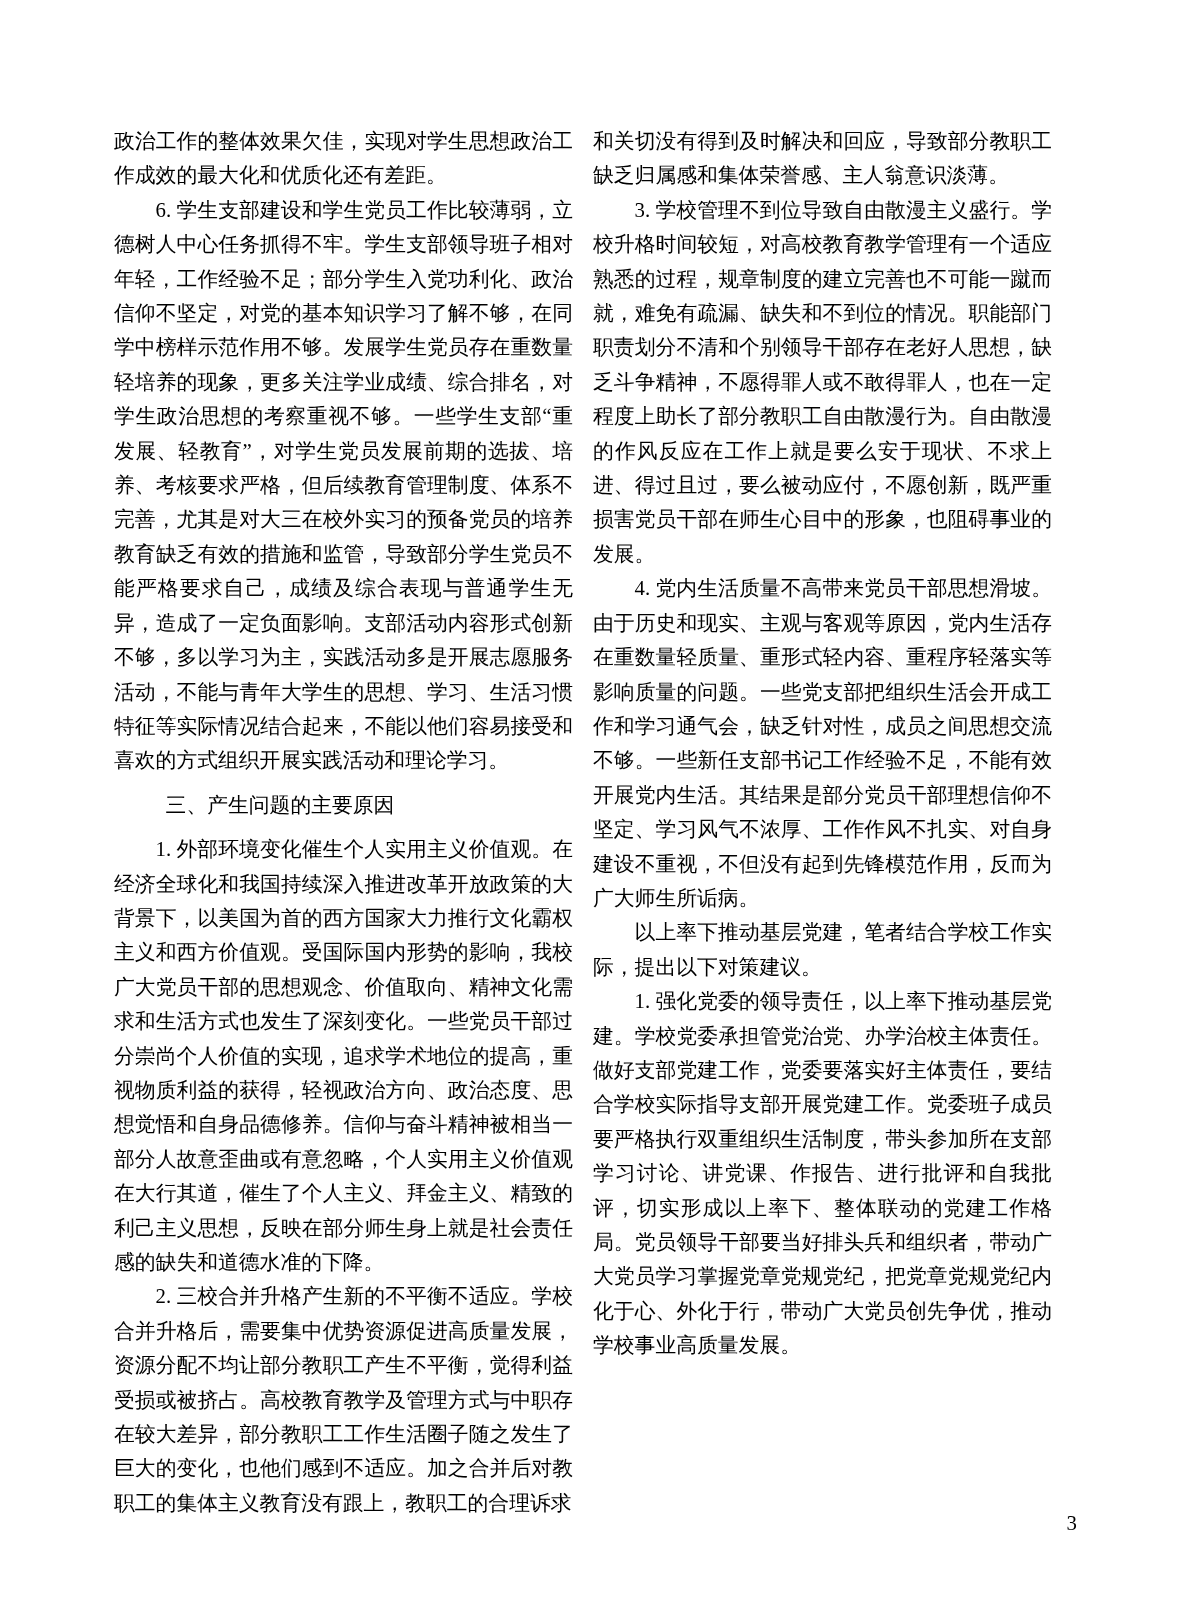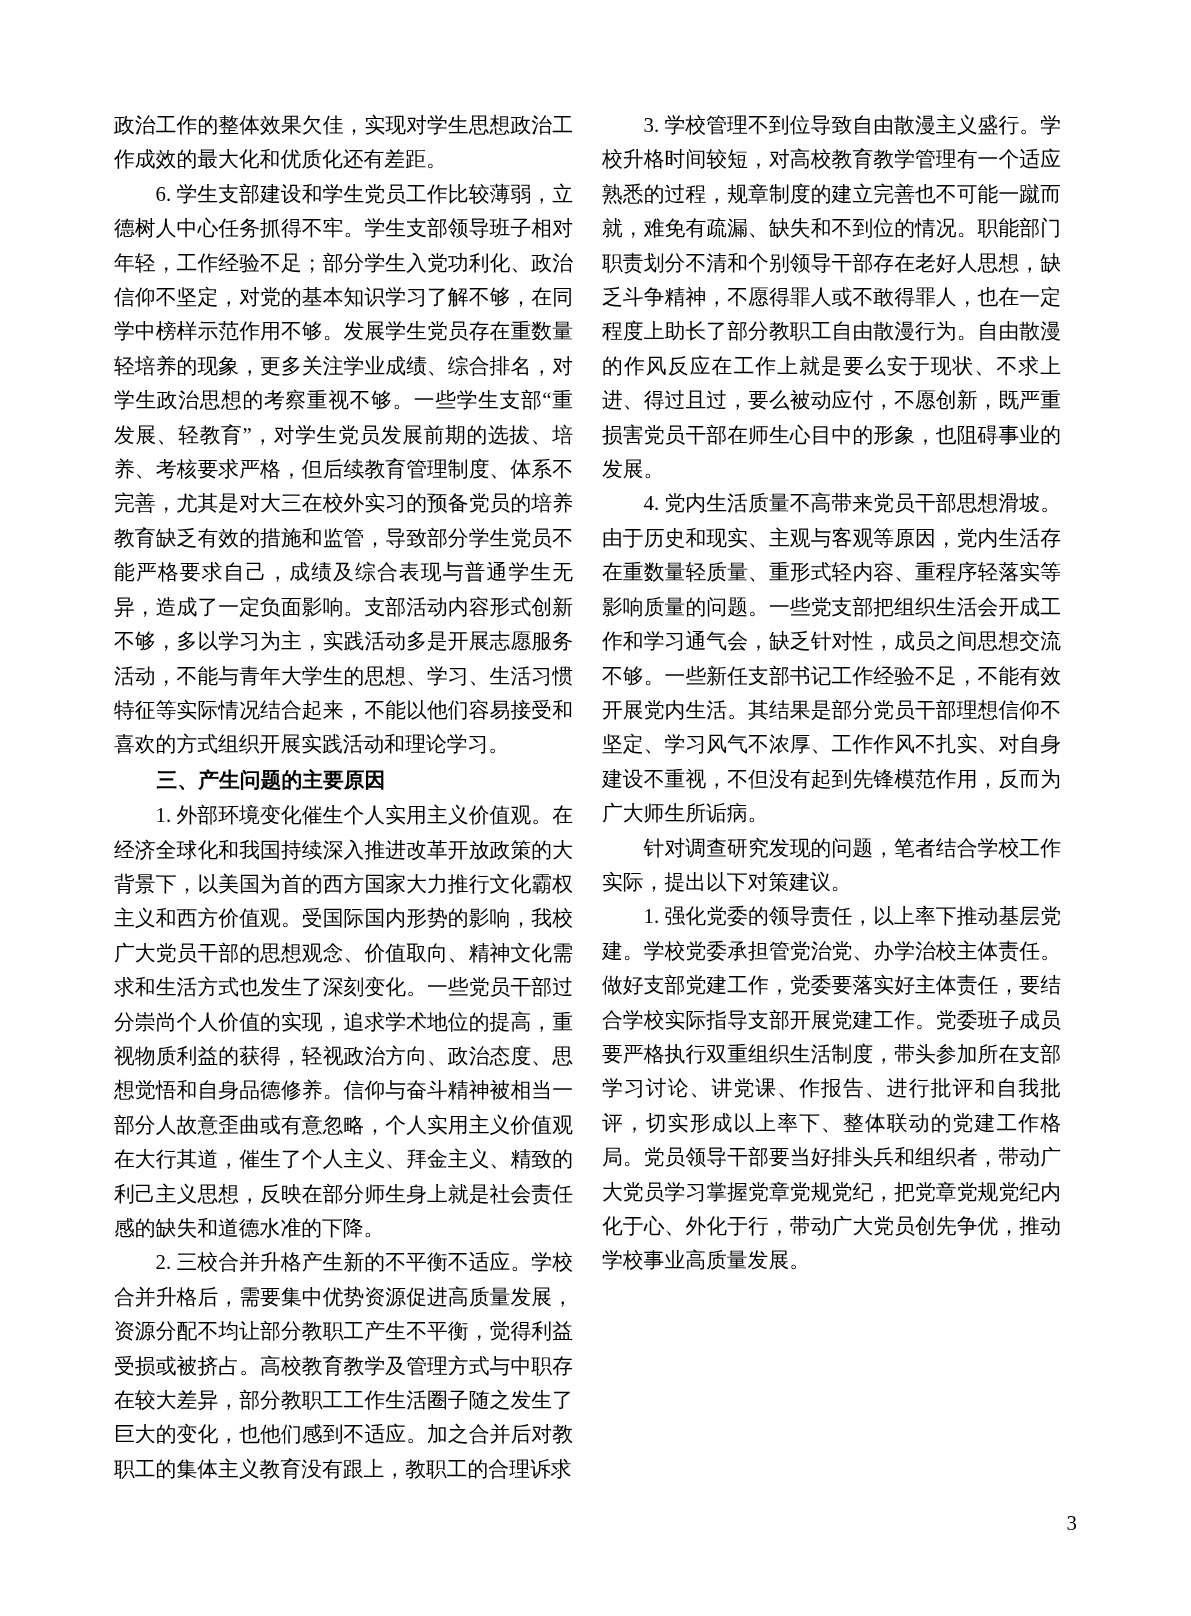--- a/index.html
+++ b/index.html
@@ -12,44 +12,44 @@
     width: 1191px;
     height: 1616px;
     background: #ffffff;
     color: #000000;
     font-family: "Liberation Serif", "DejaVu Serif", serif;
     overflow: hidden;
   }
   .content {
     position: absolute;
     left: 114px;
-    top: 108px;
+    top: 124px;
     display: flex;
-    gap: 29px;
+    gap: 20px;
   }
   .column {
     width: 459px;
     font-size: 20.8px;
     line-height: 34.4px;
     text-align: justify;
   }
   .para {
     margin: 0;
     padding: 0;
     text-indent: 2em;
     text-align: justify;
   }
   .para.noindent {
     text-indent: 0;
   }
   .heading {
-    margin: 1px;
+    margin: 10px;
     padding: 0;
     text-indent: 2em;
-    font-weight: 700;
+    font-weight: 400;
     font-family: "Liberation Sans", "DejaVu Sans", sans-serif;
     font-size: 20.8px;
     line-height: 34.4px;
   }
   .page-number {
     position: absolute;
     top: 1510px;
     left: 114px;
     width: 963px;
     text-align: right;
@@ -66,22 +66,23 @@
 
     <div class="column">
       <p class="para noindent">政治工作的整体效果欠佳，实现对学生思想政治工作成效的最大化和优质化还有差距。</p>
       <p class="para">6. 学生支部建设和学生党员工作比较薄弱，立德树人中心任务抓得不牢。学生支部领导班子相对年轻，工作经验不足；部分学生入党功利化、政治信仰不坚定，对党的基本知识学习了解不够，在同学中榜样示范作用不够。发展学生党员存在重数量轻培养的现象，更多关注学业成绩、综合排名，对学生政治思想的考察重视不够。一些学生支部“重发展、轻教育”，对学生党员发展前期的选拔、培养、考核要求严格，但后续教育管理制度、体系不完善，尤其是对大三在校外实习的预备党员的培养教育缺乏有效的措施和监管，导致部分学生党员不能严格要求自己，成绩及综合表现与普通学生无异，造成了一定负面影响。支部活动内容形式创新不够，多以学习为主，实践活动多是开展志愿服务活动，不能与青年大学生的思想、学习、生活习惯特征等实际情况结合起来，不能以他们容易接受和喜欢的方式组织开展实践活动和理论学习。</p>
       <h3 class="heading">三、产生问题的主要原因</h3>
       <p class="para">1. 外部环境变化催生个人实用主义价值观。在经济全球化和我国持续深入推进改革开放政策的大背景下，以美国为首的西方国家大力推行文化霸权主义和西方价值观。受国际国内形势的影响，我校广大党员干部的思想观念、价值取向、精神文化需求和生活方式也发生了深刻变化。一些党员干部过分崇尚个人价值的实现，追求学术地位的提高，重视物质利益的获得，轻视政治方向、政治态度、思想觉悟和自身品德修养。信仰与奋斗精神被相当一部分人故意歪曲或有意忽略，个人实用主义价值观在大行其道，催生了个人主义、拜金主义、精致的利己主义思想，反映在部分师生身上就是社会责任感的缺失和道德水准的下降。</p>
       <p class="para">2. 三校合并升格产生新的不平衡不适应。学校合并升格后，需要集中优势资源促进高质量发展，资源分配不均让部分教职工产生不平衡，觉得利益受损或被挤占。高校教育教学及管理方式与中职存在较大差异，部分教职工工作生活圈子随之发生了巨大的变化，也他们感到不适应。加之合并后对教职工的集体主义教育没有跟上，教职工的合理诉求</p>
     </div>
 
     <div class="column">
+      <p class="para noindent">和关切没有得到及时解决和回应，导致部分教职工缺乏归属感和集体荣誉感、主人翁意识淡薄。</p>
       <p class="para">3. 学校管理不到位导致自由散漫主义盛行。学校升格时间较短，对高校教育教学管理有一个适应熟悉的过程，规章制度的建立完善也不可能一蹴而就，难免有疏漏、缺失和不到位的情况。职能部门职责划分不清和个别领导干部存在老好人思想，缺乏斗争精神，不愿得罪人或不敢得罪人，也在一定程度上助长了部分教职工自由散漫行为。自由散漫的作风反应在工作上就是要么安于现状、不求上进、得过且过，要么被动应付，不愿创新，既严重损害党员干部在师生心目中的形象，也阻碍事业的发展。</p>
       <p class="para">4. 党内生活质量不高带来党员干部思想滑坡。由于历史和现实、主观与客观等原因，党内生活存在重数量轻质量、重形式轻内容、重程序轻落实等影响质量的问题。一些党支部把组织生活会开成工作和学习通气会，缺乏针对性，成员之间思想交流不够。一些新任支部书记工作经验不足，不能有效开展党内生活。其结果是部分党员干部理想信仰不坚定、学习风气不浓厚、工作作风不扎实、对自身建设不重视，不但没有起到先锋模范作用，反而为广大师生所诟病。</p>
-      <p class="para">针对调查研究发现的问题，笔者结合学校工作实际，提出以下对策建议。</p>
+      <p class="para">以上率下推动基层党建，笔者结合学校工作实际，提出以下对策建议。</p>
       <p class="para">1. 强化党委的领导责任，以上率下推动基层党建。学校党委承担管党治党、办学治校主体责任。做好支部党建工作，党委要落实好主体责任，要结合学校实际指导支部开展党建工作。党委班子成员要严格执行双重组织生活制度，带头参加所在支部学习讨论、讲党课、作报告、进行批评和自我批评，切实形成以上率下、整体联动的党建工作格局。党员领导干部要当好排头兵和组织者，带动广大党员学习掌握党章党规党纪，把党章党规党纪内化于心、外化于行，带动广大党员创先争优，推动学校事业高质量发展。</p>
     </div>
 
   </div>
 
   <div class="page-number">3</div>
 </div>
 
 </body></html>

